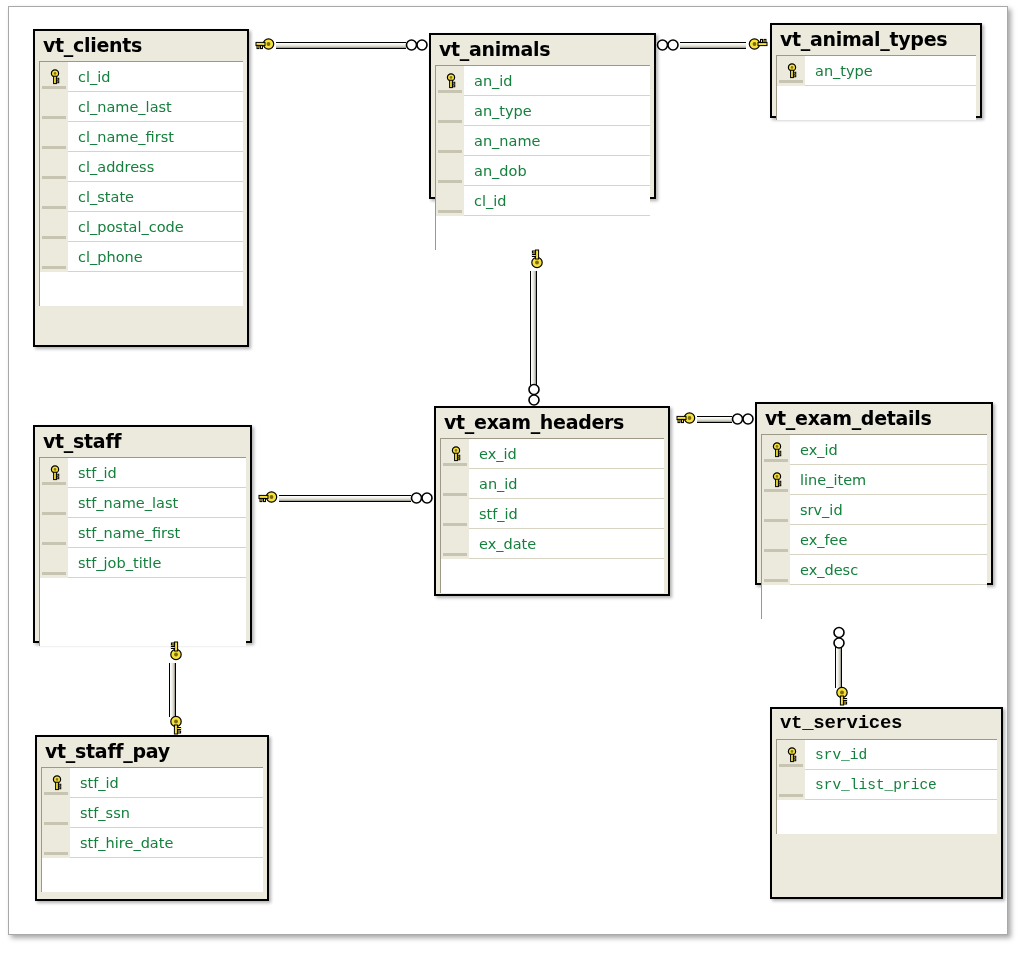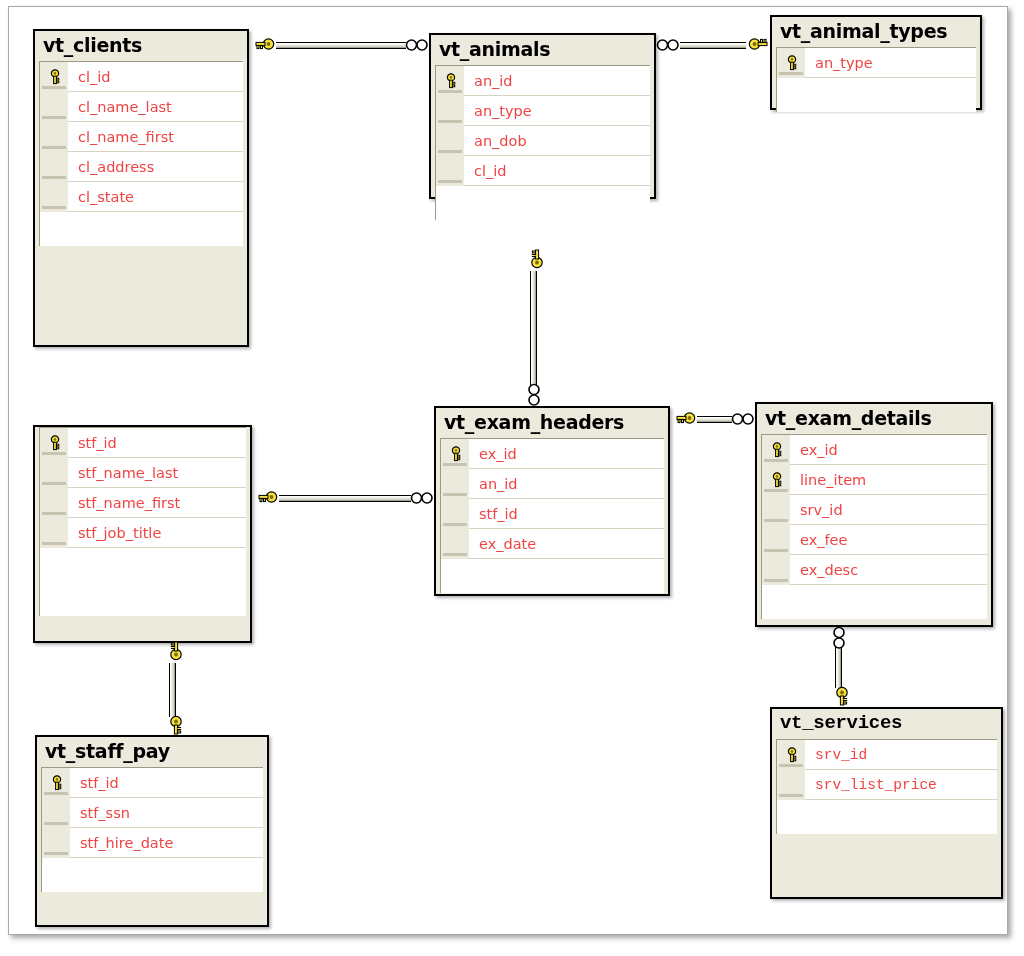--- a/index.html
+++ b/index.html
@@ -78,21 +78,21 @@
     height: 3px;
     background: #c8c4b2;
   }
   .field-name {
     position: absolute;
     left: 38px;
     top: 0;
     height: 30px;
     line-height: 30px;
     font-size: 14.5px;
-    color: #ef4444;
+    color: #15803d;
     white-space: nowrap;
   }
   .field-blank {
     height: 34px;
     background: #ffffff;
   }
 
   
   .key-glyph {
     position: absolute;
@@ -156,20 +156,28 @@
             <div class="field-name">cl_name_first</div>
           </div>
           <div class="field-row">
             <div class="field-gutter"></div>
             <div class="field-name">cl_address</div>
           </div>
           <div class="field-row">
             <div class="field-gutter"></div>
             <div class="field-name">cl_state</div>
           </div>
+          <div class="field-row">
+            <div class="field-gutter"></div>
+            <div class="field-name">cl_postal_code</div>
+          </div>
+          <div class="field-row">
+            <div class="field-gutter"></div>
+            <div class="field-name">cl_phone</div>
+          </div>
           <div class="field-blank"></div>
         </div>
       </div>
       <div class="table-box" style="left: 420px; top: 26px; width: 227px; height: 166px;">
         <div class="table-title">vt_animals</div>
         <div class="field-list">
           <div class="field-row">
             <div class="field-gutter">
               <span class="key-glyph"><svg width="14" height="16" viewBox="0 0 14 16">
                   <circle cx="7" cy="4.4" r="3.6" fill="#f5e03c" stroke="#000" stroke-width="1.2"></circle>
@@ -180,48 +188,53 @@
                 </svg></span>
             </div>
             <div class="field-name">an_id</div>
           </div>
           <div class="field-row">
             <div class="field-gutter"></div>
             <div class="field-name">an_type</div>
           </div>
           <div class="field-row">
             <div class="field-gutter"></div>
+            <div class="field-name">an_name</div>
+          </div>
+          <div class="field-row">
+            <div class="field-gutter"></div>
             <div class="field-name">an_dob</div>
           </div>
           <div class="field-row">
             <div class="field-gutter"></div>
             <div class="field-name">cl_id</div>
           </div>
           <div class="field-blank"></div>
         </div>
       </div>
-      <div class="table-box" style="left: 761px; top: 8px; width: 212px; height: 95px;">
+      <div class="table-box" style="left: 761px; top: 16px; width: 212px; height: 95px;">
         <div class="table-title">vt_animal_types</div>
         <div class="field-list">
           <div class="field-row">
             <div class="field-gutter">
               <span class="key-glyph"><svg width="14" height="16" viewBox="0 0 14 16">
                   <circle cx="7" cy="4.4" r="3.6" fill="#f5e03c" stroke="#000" stroke-width="1.2"></circle>
                   <circle cx="7" cy="4.4" r="1.3" fill="#8a7512"></circle>
                   <rect x="5.6" y="7.2" width="2.8" height="7.4" fill="#f5e03c" stroke="#000" stroke-width="1"></rect>
                   <rect x="8.4" y="9.2" width="2.4" height="1.8" fill="#f5e03c" stroke="#000" stroke-width="0.9"></rect>
                   <rect x="8.4" y="12.0" width="2.4" height="1.8" fill="#f5e03c" stroke="#000" stroke-width="0.9"></rect>
                 </svg></span>
             </div>
             <div class="field-name">an_type</div>
           </div>
           <div class="field-blank"></div>
         </div>
       </div>
       <div class="table-box" style="left: 24px; top: 418px; width: 219px; height: 218px;">
+        <div class="table-title">vt_staff</div>
         <div class="field-list">
           <div class="field-row">
             <div class="field-gutter">
               <span class="key-glyph"><svg width="14" height="16" viewBox="0 0 14 16">
                   <circle cx="7" cy="4.4" r="3.6" fill="#f5e03c" stroke="#000" stroke-width="1.2"></circle>
                   <circle cx="7" cy="4.4" r="1.3" fill="#8a7512"></circle>
                   <rect x="5.6" y="7.2" width="2.8" height="7.4" fill="#f5e03c" stroke="#000" stroke-width="1"></rect>
                   <rect x="8.4" y="9.2" width="2.4" height="1.8" fill="#f5e03c" stroke="#000" stroke-width="0.9"></rect>
                   <rect x="8.4" y="12.0" width="2.4" height="1.8" fill="#f5e03c" stroke="#000" stroke-width="0.9"></rect>
                 </svg></span>
@@ -267,21 +280,21 @@
             <div class="field-gutter"></div>
             <div class="field-name">stf_id</div>
           </div>
           <div class="field-row">
             <div class="field-gutter"></div>
             <div class="field-name">ex_date</div>
           </div>
           <div class="field-blank"></div>
         </div>
       </div>
-      <div class="table-box" style="left: 746px; top: 395px; width: 238px; height: 225px;">
+      <div class="table-box" style="left: 746px; top: 395px; width: 238px; height: 183px;">
         <div class="table-title">vt_exam_details</div>
         <div class="field-list">
           <div class="field-row">
             <div class="field-gutter">
               <span class="key-glyph"><svg width="14" height="16" viewBox="0 0 14 16">
                   <circle cx="7" cy="4.4" r="3.6" fill="#f5e03c" stroke="#000" stroke-width="1.2"></circle>
                   <circle cx="7" cy="4.4" r="1.3" fill="#8a7512"></circle>
                   <rect x="5.6" y="7.2" width="2.8" height="7.4" fill="#f5e03c" stroke="#000" stroke-width="1"></rect>
                   <rect x="8.4" y="9.2" width="2.4" height="1.8" fill="#f5e03c" stroke="#000" stroke-width="0.9"></rect>
                   <rect x="8.4" y="12.0" width="2.4" height="1.8" fill="#f5e03c" stroke="#000" stroke-width="0.9"></rect>
@@ -309,21 +322,21 @@
             <div class="field-gutter"></div>
             <div class="field-name">ex_fee</div>
           </div>
           <div class="field-row">
             <div class="field-gutter"></div>
             <div class="field-name">ex_desc</div>
           </div>
           <div class="field-blank"></div>
         </div>
       </div>
-      <div class="table-box" style="left: 26px; top: 728px; width: 234px; height: 192px;">
+      <div class="table-box" style="left: 26px; top: 728px; width: 234px; height: 166px;">
         <div class="table-title">vt_staff_pay</div>
         <div class="field-list">
           <div class="field-row">
             <div class="field-gutter">
               <span class="key-glyph"><svg width="14" height="16" viewBox="0 0 14 16">
                   <circle cx="7" cy="4.4" r="3.6" fill="#f5e03c" stroke="#000" stroke-width="1.2"></circle>
                   <circle cx="7" cy="4.4" r="1.3" fill="#8a7512"></circle>
                   <rect x="5.6" y="7.2" width="2.8" height="7.4" fill="#f5e03c" stroke="#000" stroke-width="1"></rect>
                   <rect x="8.4" y="9.2" width="2.4" height="1.8" fill="#f5e03c" stroke="#000" stroke-width="0.9"></rect>
                   <rect x="8.4" y="12.0" width="2.4" height="1.8" fill="#f5e03c" stroke="#000" stroke-width="0.9"></rect>

